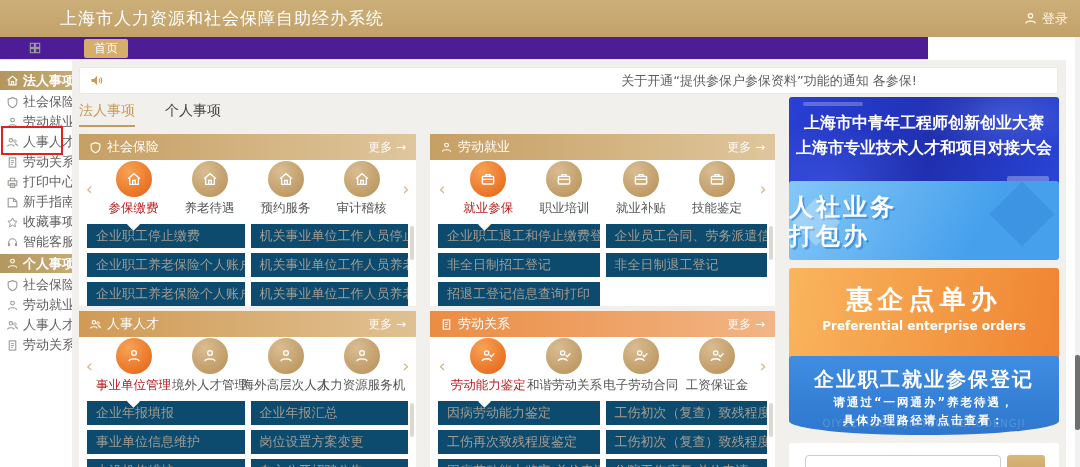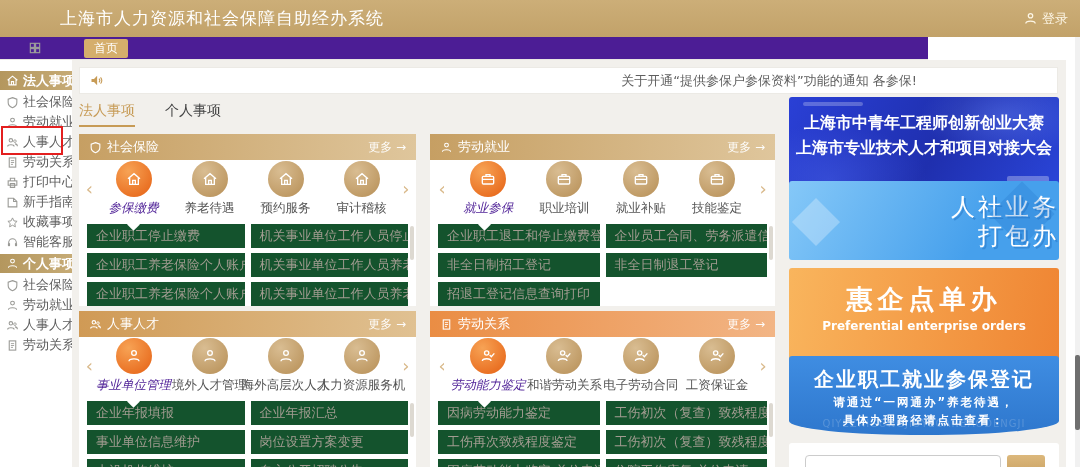--- a/index.html
+++ b/index.html
@@ -53,45 +53,45 @@
   .panel-3 .p-head { background:linear-gradient(90deg,#d09a55,#e0c192); }
   .p-more { margin-left:auto; font-size:12px; color:#fff; opacity:.95; cursor:pointer; }
   .carousel { height:58px; display:flex; align-items:center; padding:0 4px; }
   .chev { width:16px; text-align:center; color:#d9b98a; font-size:18px; line-height:1; cursor:pointer; user-select:none; }
   .cats { flex:1; display:flex; justify-content:space-around; }
   .cat { display:flex; flex-direction:column; align-items:center; width:76px; cursor:pointer; }
   .cat-circle { width:36px; height:36px; border-radius:50%; display:flex; align-items:center; justify-content:center;
                 background:radial-gradient(circle at 35% 28%, #d9bd92, #b68e55); color:#fff; }
   .cat.active .cat-circle { background:radial-gradient(circle at 35% 28%, #f7a355, #e55f12); }
   .cat-label { margin-top:3px; font-size:12.5px; color:#555; white-space:nowrap; }
-  .cat.active .cat-label { color:#4c1d95;font-style:italic; }
+  .cat.active .cat-label { color:#b91c1c; }
   .plist { position:relative; margin:6px 8px 0 8px; display:grid; grid-template-columns:1fr 1fr; gap:5px 6px; }
   .plist::before { content:""; position:absolute; left:42px; top:-4px; width:9px; height:9px; background:#fff; transform:rotate(45deg); }
-  .cell { height:24px; line-height:24px; background:#14532d; color:#a29c91; font-size:13px; padding:0 9px;
+  .cell { height:24px; line-height:24px; background:#0c4a6e; color:#a29c91; font-size:13px; padding:0 9px;
           white-space:nowrap; overflow:hidden; cursor:pointer; }
   .cell.empty { background:transparent; cursor:default; }
   .plist-scroll { position:absolute; right:2px; width:4px; height:34px; background:#ddd9d1; border-radius:2px; }
   .panel-1 .plist-scroll, .panel-2 .plist-scroll { top:92px; }
   .panel-3 .plist-scroll, .panel-4 .plist-scroll { top:92px; }
 
   
   .banner { position:absolute; left:717px; width:270px; border-radius:3px; overflow:hidden; cursor:pointer; }
   .b1 { top:37px; height:92px; background:
         radial-gradient(120px 60px at 80% 20%, rgba(120,150,255,.35), transparent 70%),
         radial-gradient(140px 80px at 15% 90%, rgba(90,120,255,.3), transparent 70%),
         linear-gradient(120deg,#2a40d6,#1f2fae 55%,#2a45d8); }
   .b1 .line { text-align:center; color:#fff; font-weight:bold; font-size:16px; line-height:1.55; }
   .b1 .inner { padding-top:14px; }
   .b1 .mini { position:absolute; left:14px; top:5px; width:60px; height:4px; background:rgba(255,255,255,.25); border-radius:2px; }
   .b1 .logo { position:absolute; right:10px; bottom:6px; width:42px; height:7px; background:rgba(255,255,255,.3); border-radius:2px; }
   .b2 { top:121px; height:79px; background:
         linear-gradient(120deg,#85c8f8,#46a0ec 70%); }
   .b2::before { content:""; position:absolute; left:10px; top:24px; width:34px; height:34px; background:rgba(255,255,255,.28); transform:rotate(45deg); }
   .b2::after { content:""; position:absolute; right:14px; top:10px; width:46px; height:46px; background:rgba(30,110,200,.25); transform:rotate(45deg); }
-  .b2 .line { text-align:right; color:#fff; font-weight:normal; font-size:24px; line-height:1.2; letter-spacing:3px;
+  .b2 .line { text-align:left; color:#fff; font-weight:bold; font-size:24px; line-height:1.2; letter-spacing:3px;
               text-shadow:2px 2px 0 rgba(40,120,200,.55); }
   .b2 .inner { padding-top:12px; }
   .b3 { top:208px; height:98px; background:linear-gradient(100deg,#f9b55d,#ef8432); }
   .b3 .title { text-align:center; color:#fff; font-weight:bold; font-size:26px; letter-spacing:5px; padding-top:14px;
                font-family:"DejaVu Serif","Liberation Serif",serif; }
   .b3 .sub { text-align:center; color:#fff; font-weight:bold; font-size:12px; margin-top:2px; }
   .b4 { top:296px; height:79px; background:linear-gradient(180deg,#3f8de2,#2e77cd);
         border-bottom-left-radius:50% 14px; border-bottom-right-radius:50% 14px; }
   .b4 .title { text-align:center; color:#fff; font-weight:bold; font-size:20px; letter-spacing:2px; padding-top:10px; }
   .b4 .line { text-align:center; color:#fff; font-size:11.5px; font-weight:bold; letter-spacing:2px; line-height:1.6; }

